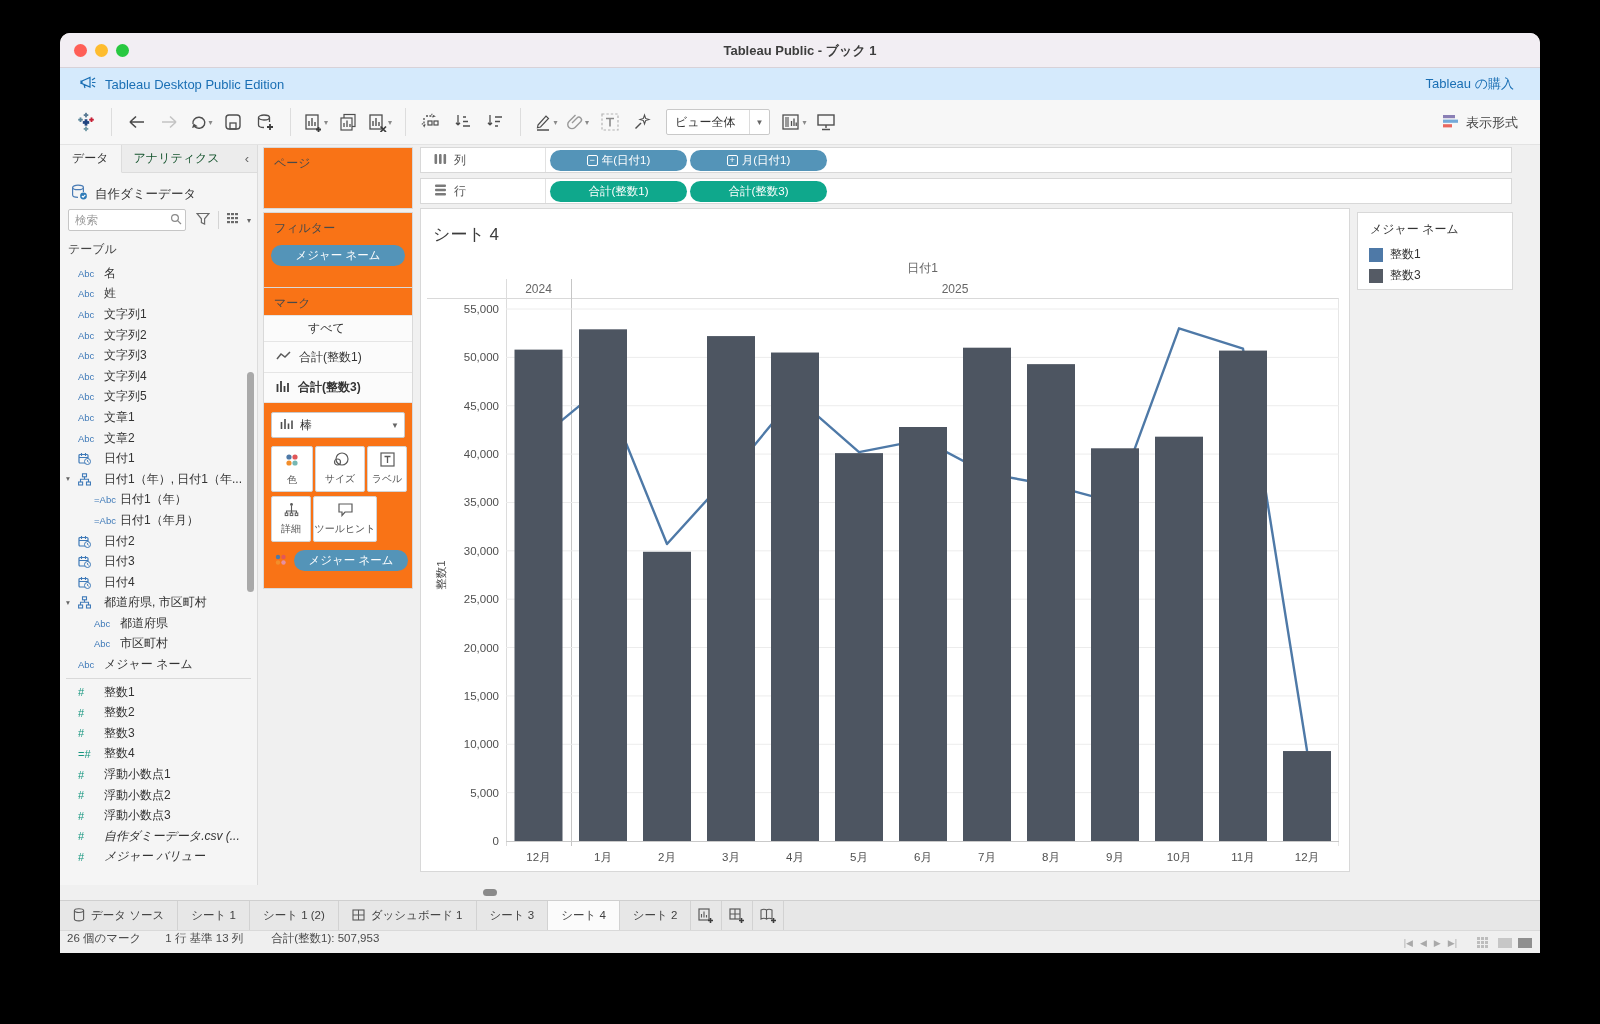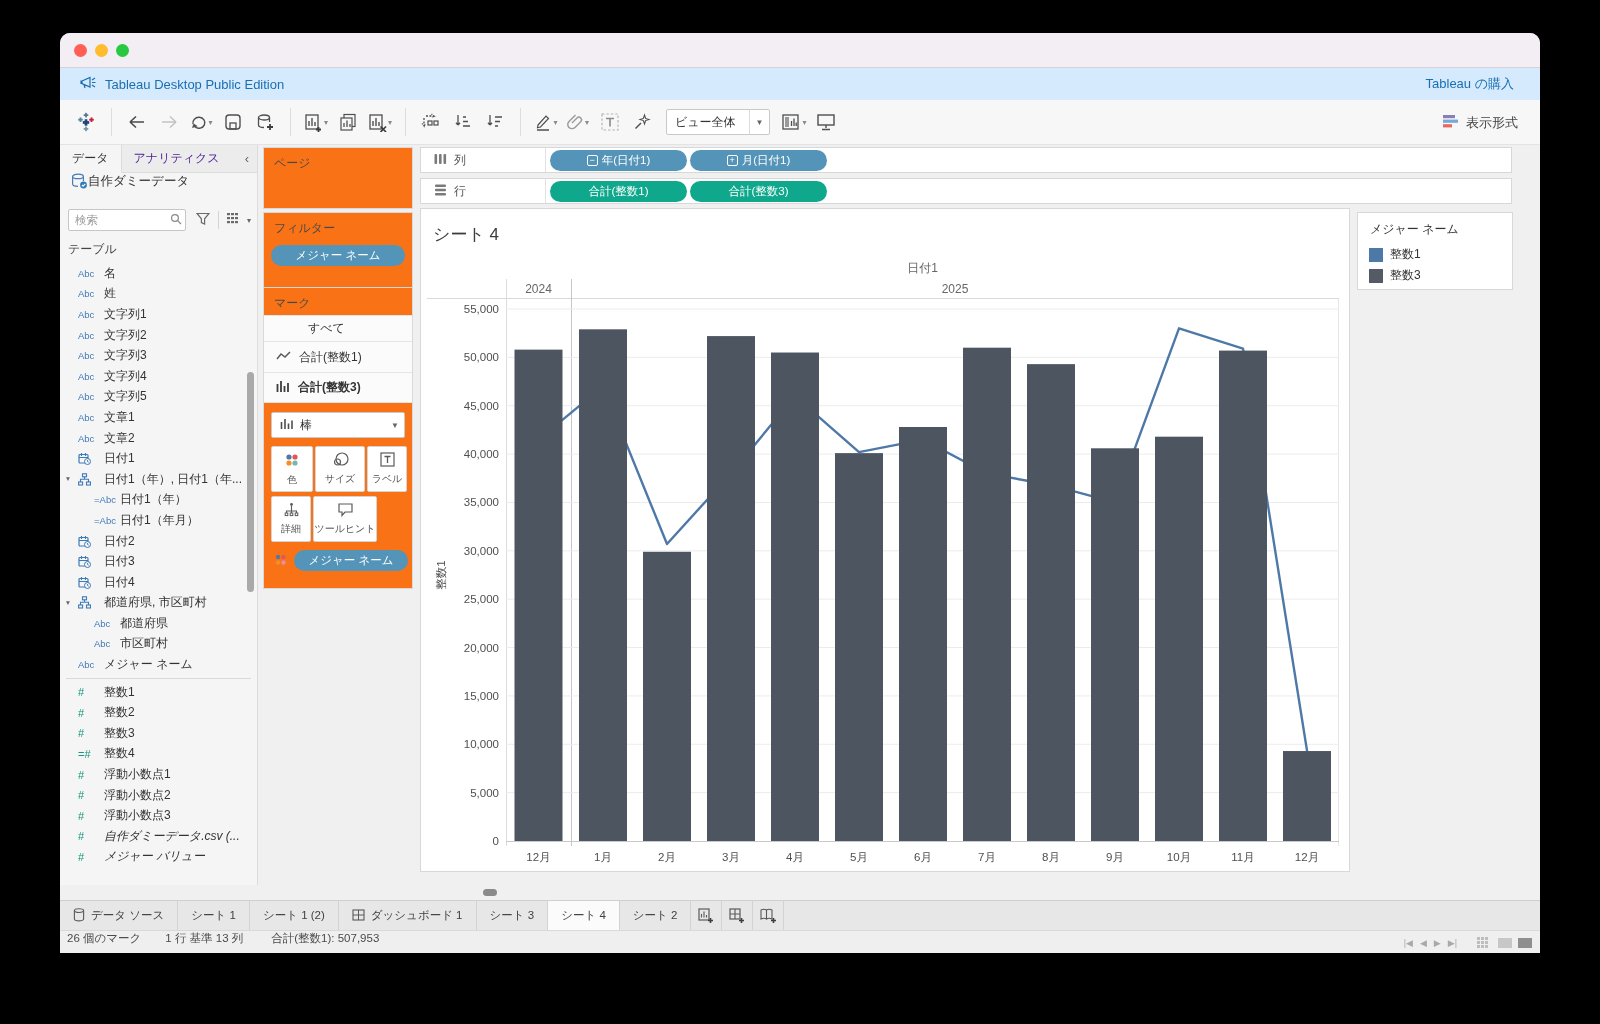--- a/index.html
+++ b/index.html
@@ -23,24 +23,24 @@
   .tb-caret { font-size:8px; color:#8a8a8a; margin-left:1px; }
   .tb-sep { width:1px; height:28px; background:#ddd; margin:0 9px; }
   .tb-select { height:26px; width:104px; background:#fff; border:1px solid #c9c9c9; border-radius:2px; display:flex; align-items:center; font-size:12px; color:#333; margin:0 8px; }
   .tb-select .val { flex:1; padding-left:8px; }
   .tb-select .dd { width:20px; height:100%; border-left:1px solid #dcdcdc; display:flex; align-items:center; justify-content:center; font-size:8px; color:#666; }
   .showme { position:absolute; right:22px; top:0; height:45px; display:flex; align-items:center; gap:7px; font-size:13px; color:#444; cursor:pointer; }
 
   
   .sidebar { position:absolute; left:0; top:112px; width:198px; height:740px; background:#f5f5f5; border-right:1px solid #dcdcdc; }
   .sb-tabs { position:absolute; left:0; top:0; width:100%; height:28px; background:#ececec; border-bottom:1px solid #dcdcdc; display:flex; font-size:12px; }
-  .sb-tab { padding:0 12px; display:flex; align-items:center; color:#4c1d95; }
+  .sb-tab { padding:0 12px; display:flex; align-items:center; color:#14532d; }
   .sb-tab.active { background:#f5f5f5; border-right:1px solid #dcdcdc; color:#333; border-bottom:1px solid #f5f5f5; margin-bottom:-1px; }
   .sb-collapse { margin-left:auto; padding:0 8px; display:flex; align-items:center; color:#666; font-size:13px; }
-  .sb-ds { position:absolute; left:0; top:28px; width:100%; height:30px; display:flex; align-items:flex-start; padding-left:10px; font-size:12.5px; color:#333; }
+  .sb-ds { position:absolute; left:0; top:28px; width:100%; height:30px; display:flex; align-items:flex-end; gap:7px; padding-left:10px; font-size:12.5px; color:#333; }
   .sb-search { position:absolute; left:0; top:60px; width:100%; height:30px; display:flex; align-items:center; padding-left:8px; }
   .sb-input { width:118px; height:22px; border:1px solid #c6c6c6; border-radius:2px; background:#fff; font-size:11.5px; padding:0 18px 0 6px; color:#444; font-family:inherit; }
   .sb-input::placeholder { color:#9a9a9a; }
   .mag { margin-left:-16px; }
   .sb-sec { position:absolute; left:8px; top:96px; font-size:12px; color:#444; }
   .fields { position:absolute; left:0; top:118px; width:100%; }
   .frow { height:20.6px; display:flex; align-items:center; font-size:12px; color:#333; padding-left:18px; position:relative; cursor:default; white-space:nowrap; }
   .frow .chev { position:absolute; left:4px; font-size:8px; color:#666; }
   .frow.ind { padding-left:34px; }
   .ficon { width:26px; flex:0 0 26px; font-size:9.5px; display:flex; align-items:center; }
@@ -99,20 +99,21 @@
 </style>
 </head>
 <body>
 
 <div class="window">
 
   <div class="titlebar">
     <span class="tl red"></span>
     <span class="tl yel"></span>
     <span class="tl grn"></span>
+    <div class="win-title">Tableau Public - ブック 1</div>
   </div>
 
   <div class="banner">
     <div class="banner-left">
       <span>
         <svg width="17" height="15" viewBox="0 0 17 15">
             <path d="M2 6 L10 2.5 V12 L2 8.5 Z M2 6 H1 V8.5 H2 M4 9.5 L5 13 M12 5 L15 3 M12 7.5 H15.5 M12 10 L15 12" stroke="#1a6fb4" stroke-width="1.2" fill="none"></path>
           </svg>
       </span>
       <span>Tableau Desktop Public Edition</span>

